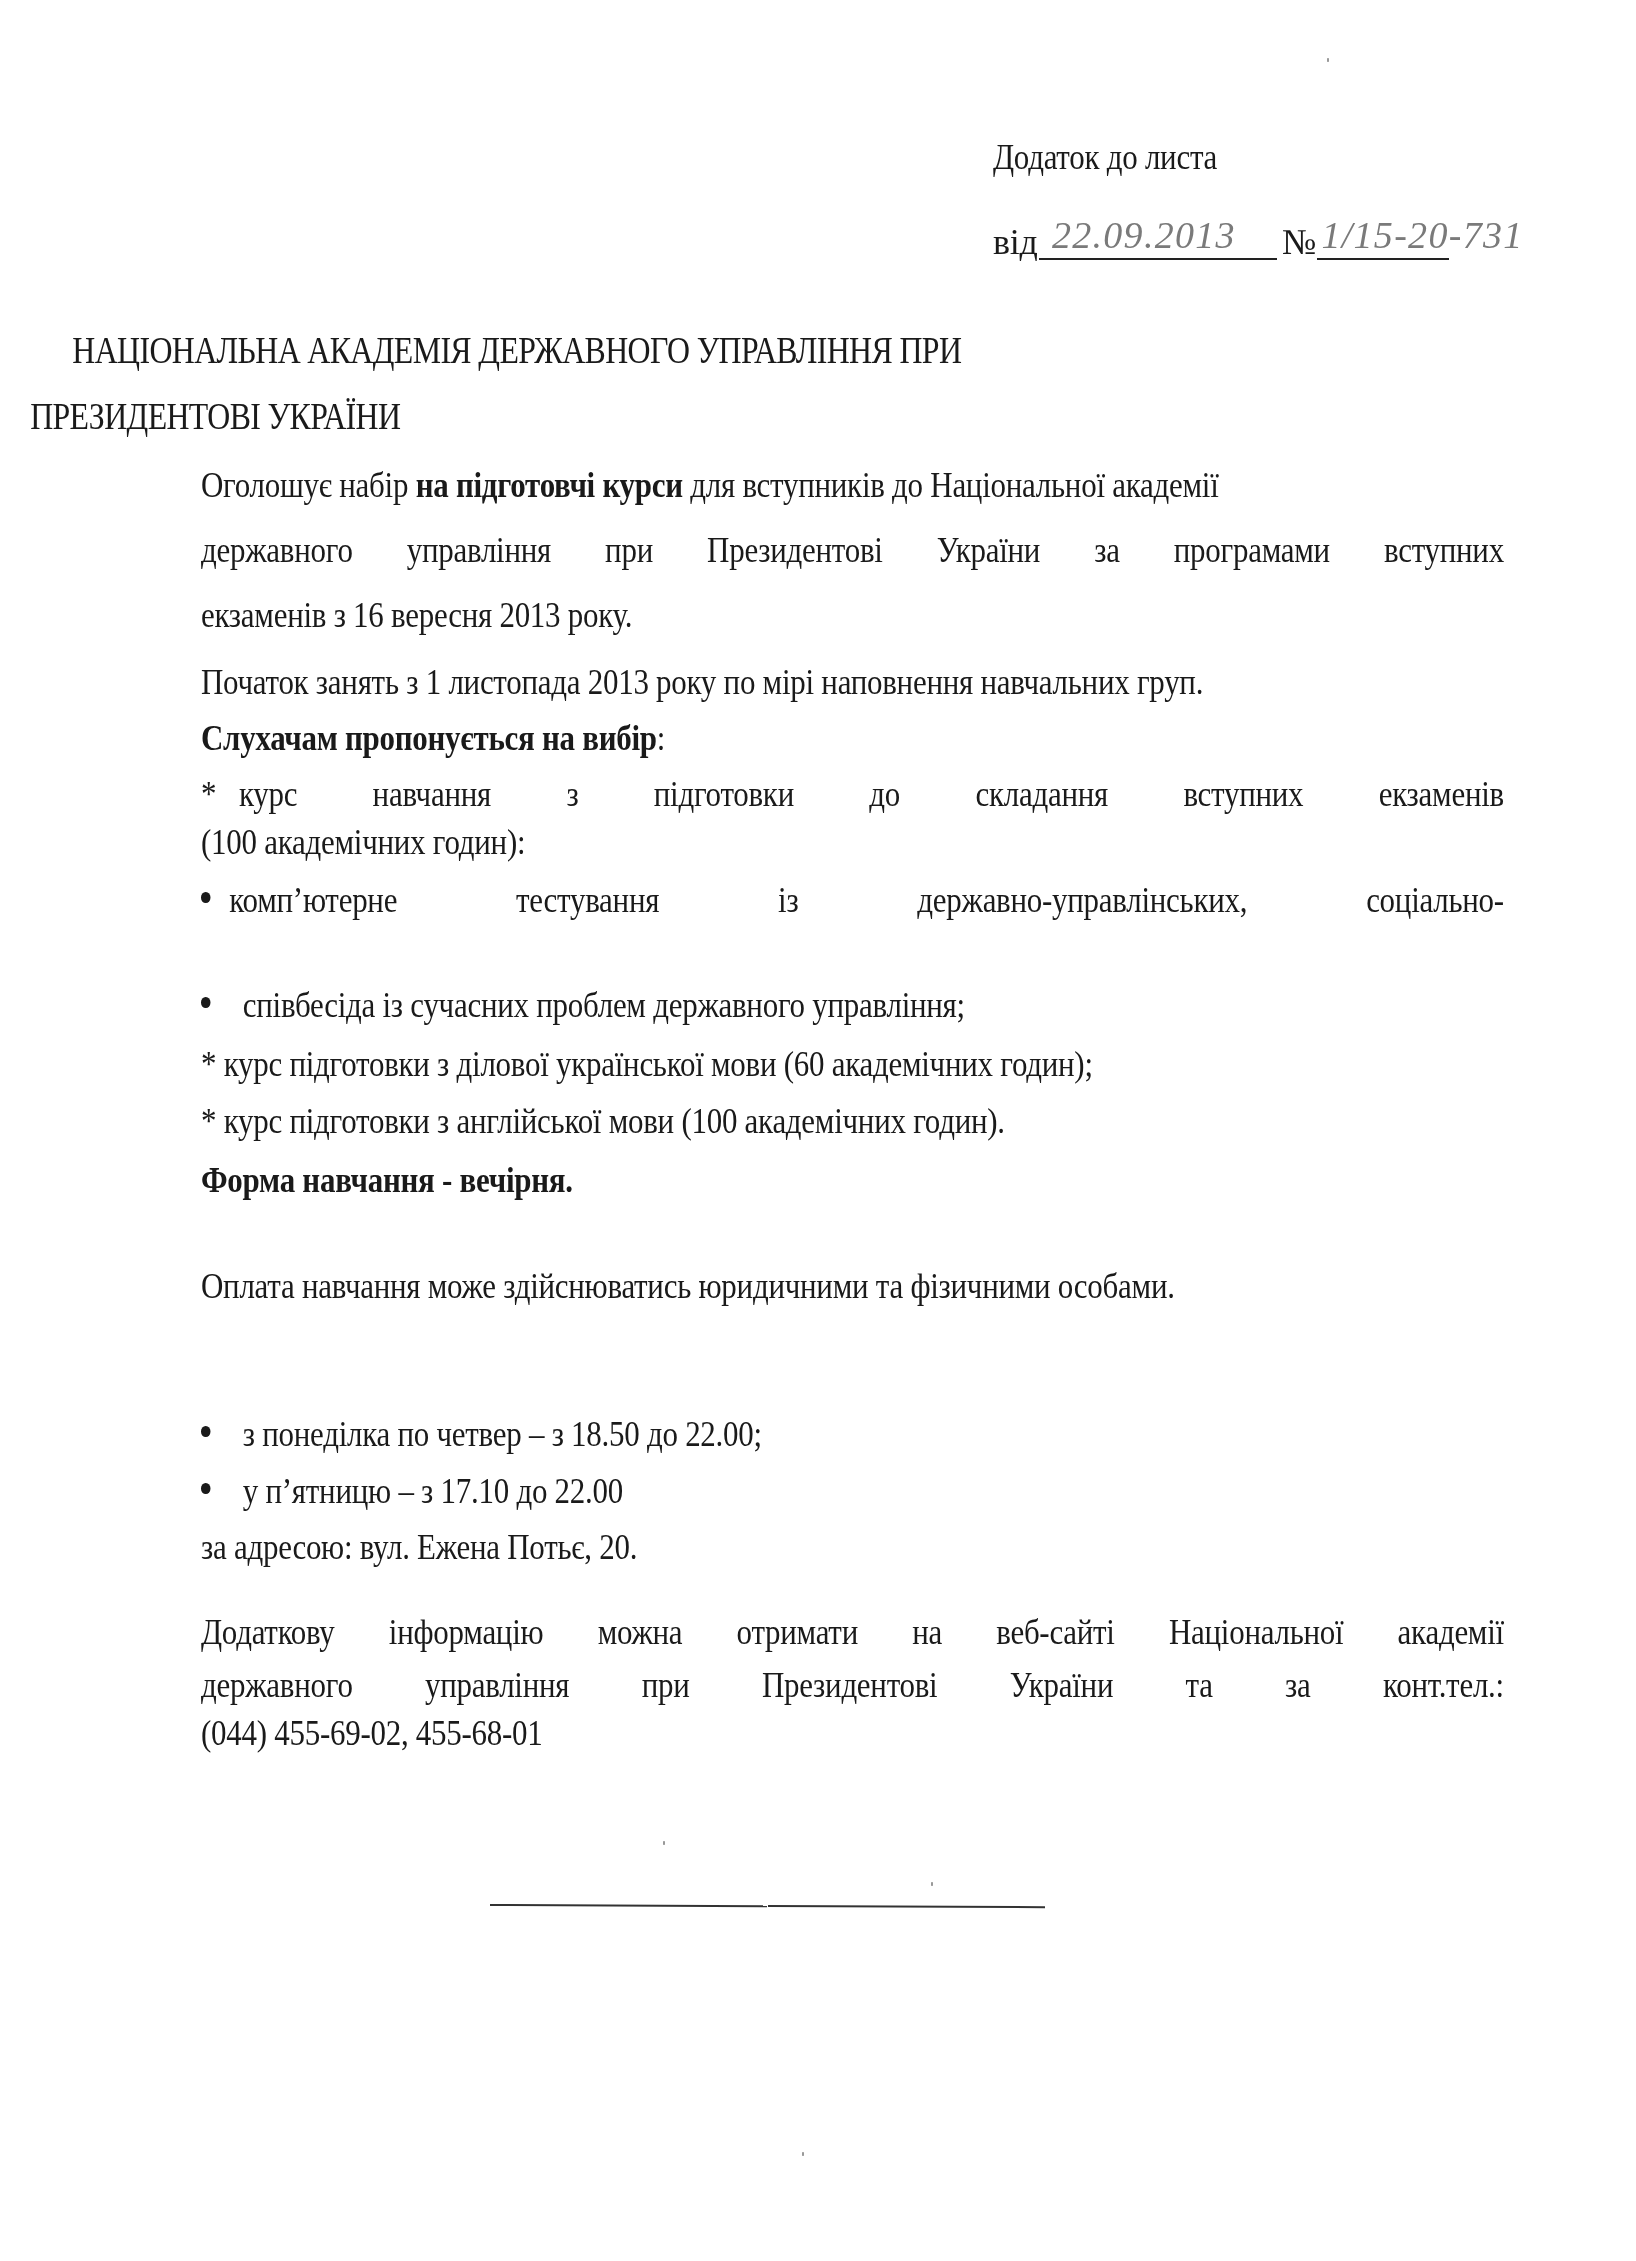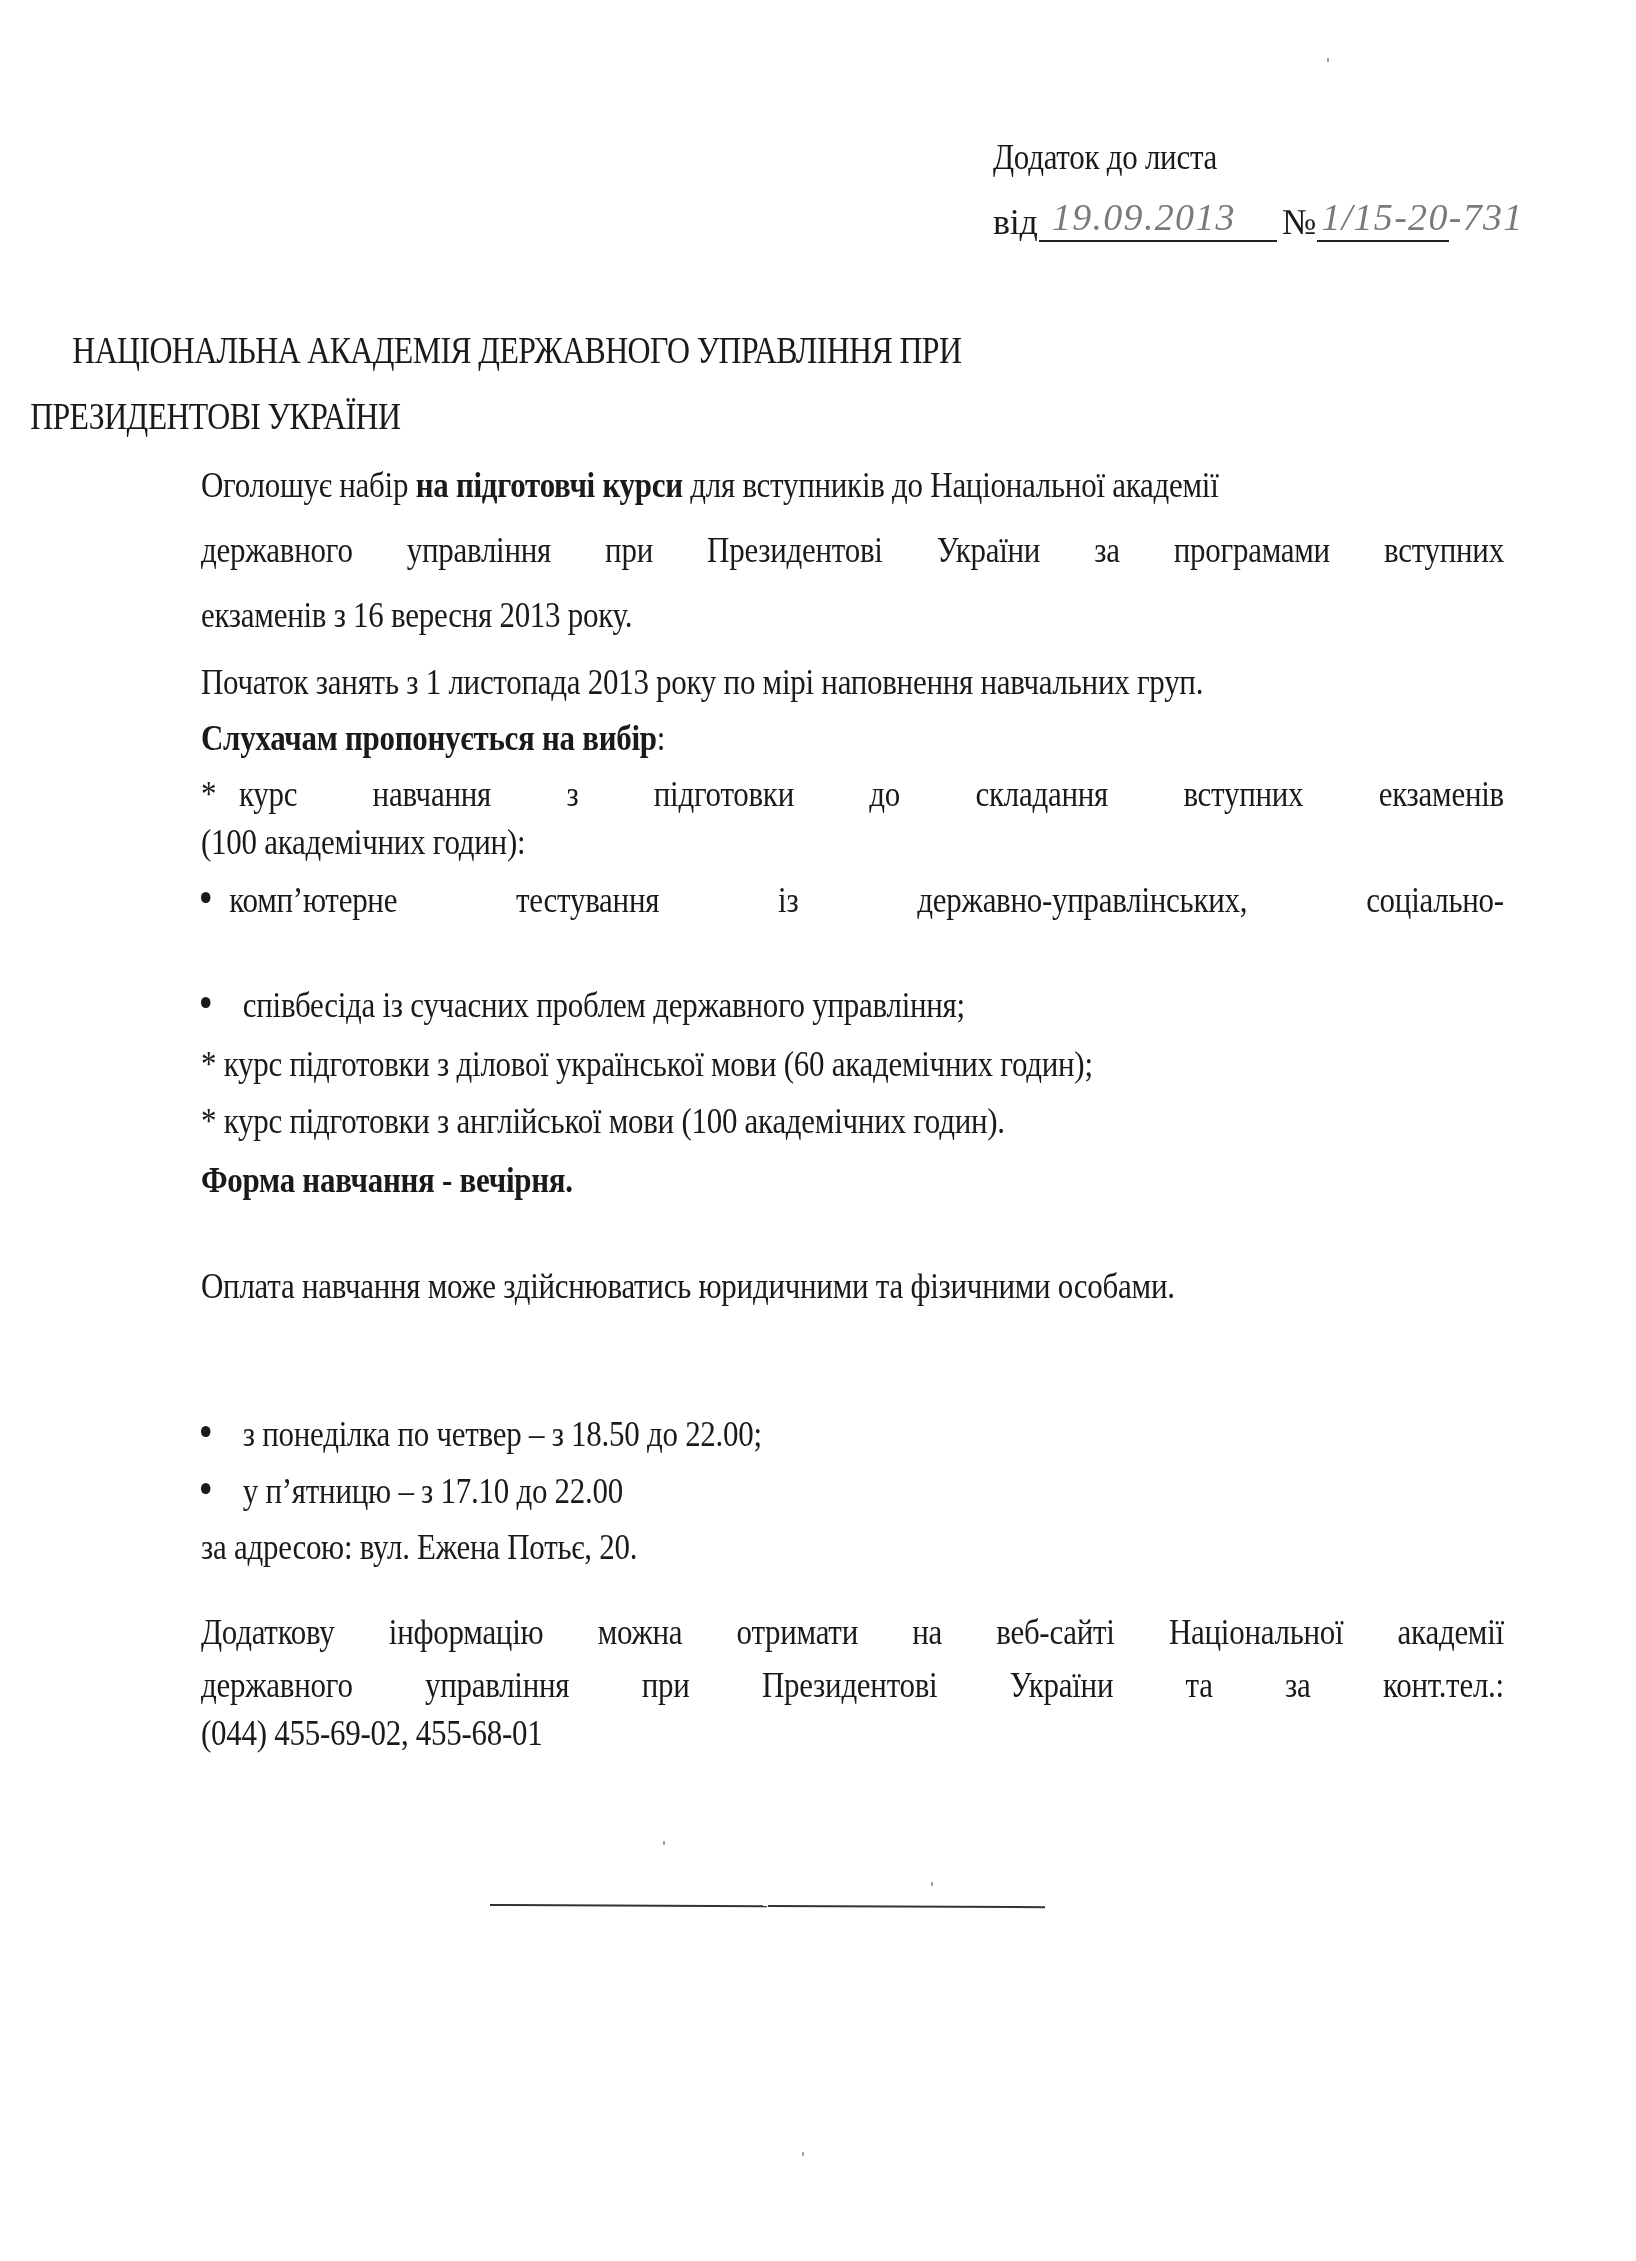--- a/index.html
+++ b/index.html
@@ -38,23 +38,23 @@
       text-align: justify;
       text-align-last: justify;
     }
     .bold { font-weight: bold; }
 
     
     .hdr-title {
       left: 993px; top: 135px;
     }
     .hdr-ref {
-      left: 993px; top: 200px;
+      left: 993px; top: 220px;
       display: flex;
-      align-items: center;
+      align-items: flex-start;
     }
     .fill-field {
       display: inline-block;
       position: relative;
       border-bottom: 2px solid #222;
       height: 38px;
       margin-left: 1.3px;
     }
     .hand {
       position: absolute;
@@ -119,21 +119,21 @@
 
 <div class="page">
 
   <div class="line hdr-title">
     <span class="cond" style="transform:scaleX(0.86)">Додаток до листа</span>
   </div>
 
   <div class="line hdr-ref">
     <span>від</span>
     <span class="fill-field date-field">
-      <span class="hand" style="left:13.2px">19.09.2013</span>
+      <span class="hand" style="left:13.2px">22.09.2013</span>
     </span>
     <span class="num-sign">№</span>
     <span class="fill-field num-field">
       <span class="hand" style="left:4px">1/15-20-731</span>
     </span>
   </div>
 
   <div class="title title1">
     <span class="cond" style="transform:scaleX(0.86); transform-origin:center">НАЦІОНАЛЬНА АКАДЕМІЯ ДЕРЖАВНОГО УПРАВЛІННЯ ПРИ</span>
   </div>

